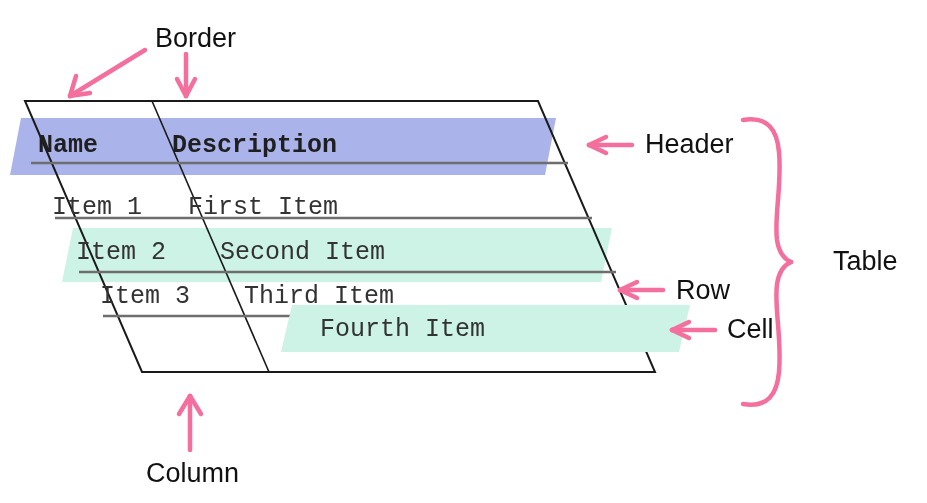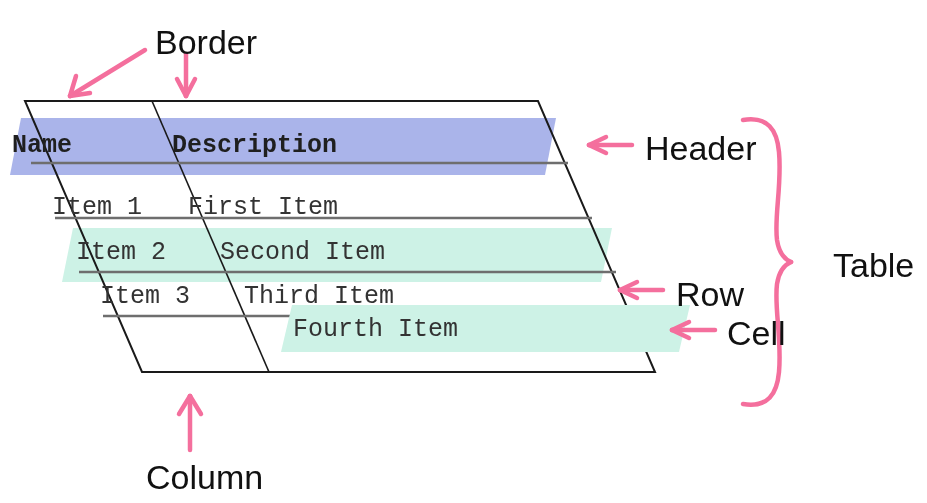--- a/index.html
+++ b/index.html
@@ -21,21 +21,21 @@
   #canvas {
     position: absolute;
     left: 0;
     top: 0;
     width: 927px;
     height: 503px;
   }
   .anno-label {
     position: absolute;
     font-family: "Liberation Sans", sans-serif;
-    font-size: 34px;
+    font-size: 27px;
     color: #111111;
     white-space: nowrap;
     line-height: 1;
   }
   .cell-text {
     position: absolute;
     font-family: "Liberation Mono", monospace;
     font-size: 25px;
     color: #333333;
     white-space: pre;
@@ -117,37 +117,37 @@
                C 782,186 774,216 777,240
                C 779,253 784,259 791,262"></path>
       <path d="M 791,262
                C 784,265 779,271 777,284
                C 774,308 782,338 779,372
                C 777,394 768,408 743,404"></path>
     </g>
 
   </svg>
 
-  <div class="cell-text head" style="left:12px; top:133px;">Name</div>
+  <div class="cell-text head" style="left:38px; top:133px;">Name</div>
 
   <div class="cell-text head" style="left:172px; top:133px;">Description</div>
 
   <div class="cell-text" style="left:52px; top:187px;margin-top:8px;">Item 1</div>
 
   <div class="cell-text" style="left:188px; top:187px;margin-top:8px;">First Item</div>
 
   <div class="cell-text" style="left:76px; top:240px;">Item 2</div>
 
   <div class="cell-text" style="left:220px; top:240px;text-align:center;">Second Item</div>
 
   <div class="cell-text" style="left:100px; top:284px;text-align:center;">Item 3</div>
 
   <div class="cell-text" style="left:244px; top:284px;">Third Item</div>
 
-  <div class="cell-text" style="left:293px; top:317px;">Fourth Item</div>
+  <div class="cell-text" style="left:320px; top:317px;">Fourth Item</div>
 
   <div class="anno-label" style="left:155px; top:25px;">Border</div>
 
   <div class="anno-label" style="left:645px; top:131px;">Header</div>
 
   <div class="anno-label" style="left:833px; top:248px;">Table</div>
 
   <div class="anno-label" style="left:676px; top:277px;">Row</div>
 
   <div class="anno-label" style="left:727px; top:316px;">Cell</div>

